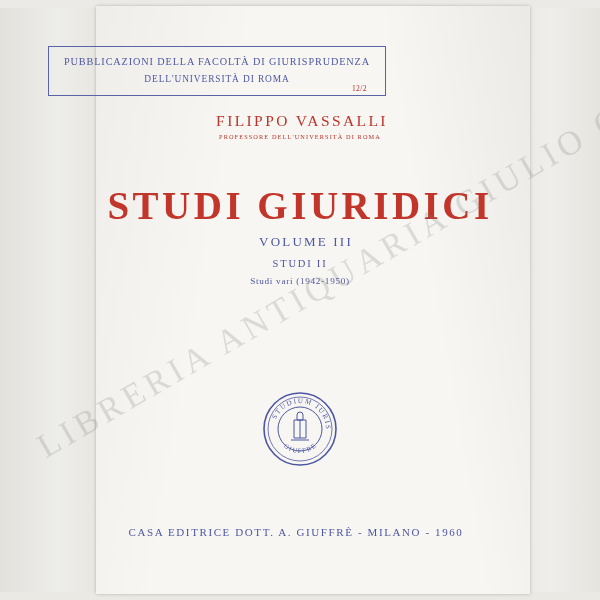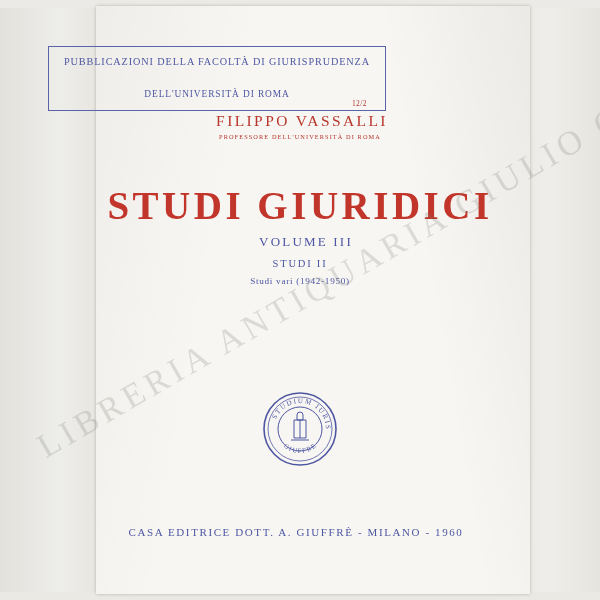--- a/index.html
+++ b/index.html
@@ -83,21 +83,21 @@
     letter-spacing: 0.9px;
     font-variant: small-caps;
     text-transform: uppercase;
     line-height: 1.25;
   }
   .series-line2 {
     color: #4d56a3;
     font-size: 9.4px;
     letter-spacing: 0.9px;
     text-transform: uppercase;
-    margin-top: 20px;
+    margin-top: 5px;
     line-height: 1.25;
   }
   .series-num {
     position: absolute;
     right: 18px;
     bottom: 2px;
     color: #b8342c;
     font-size: 7.6px;
     letter-spacing: 0.4px;
   }

